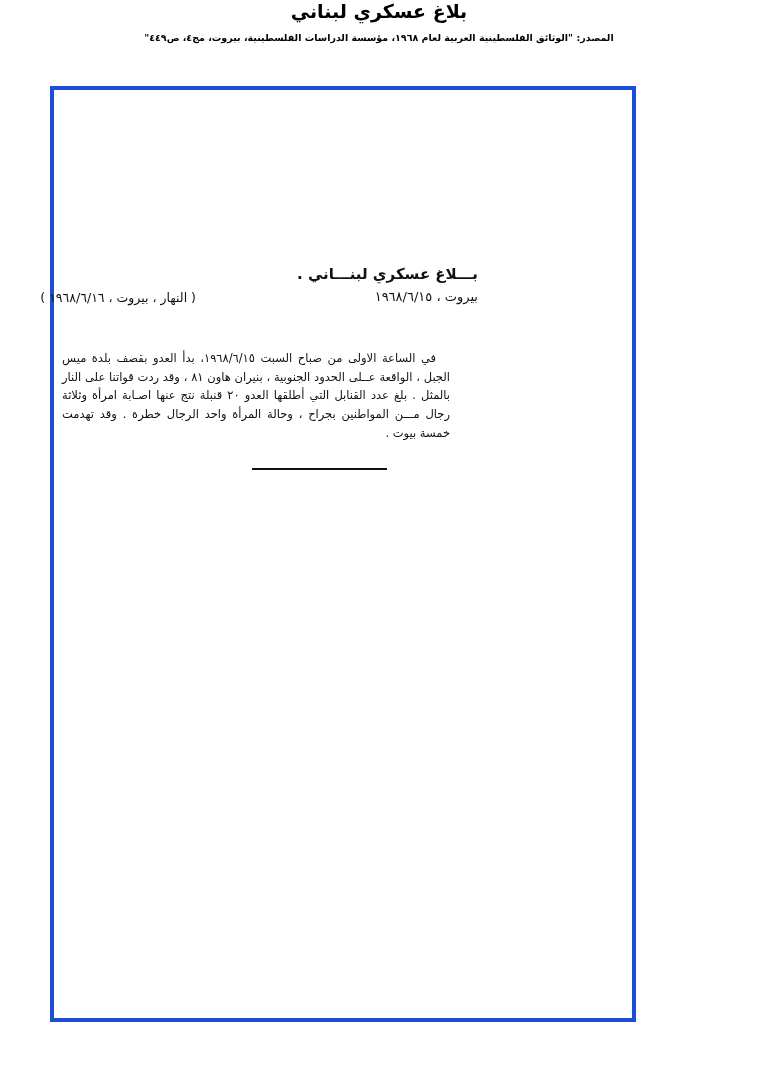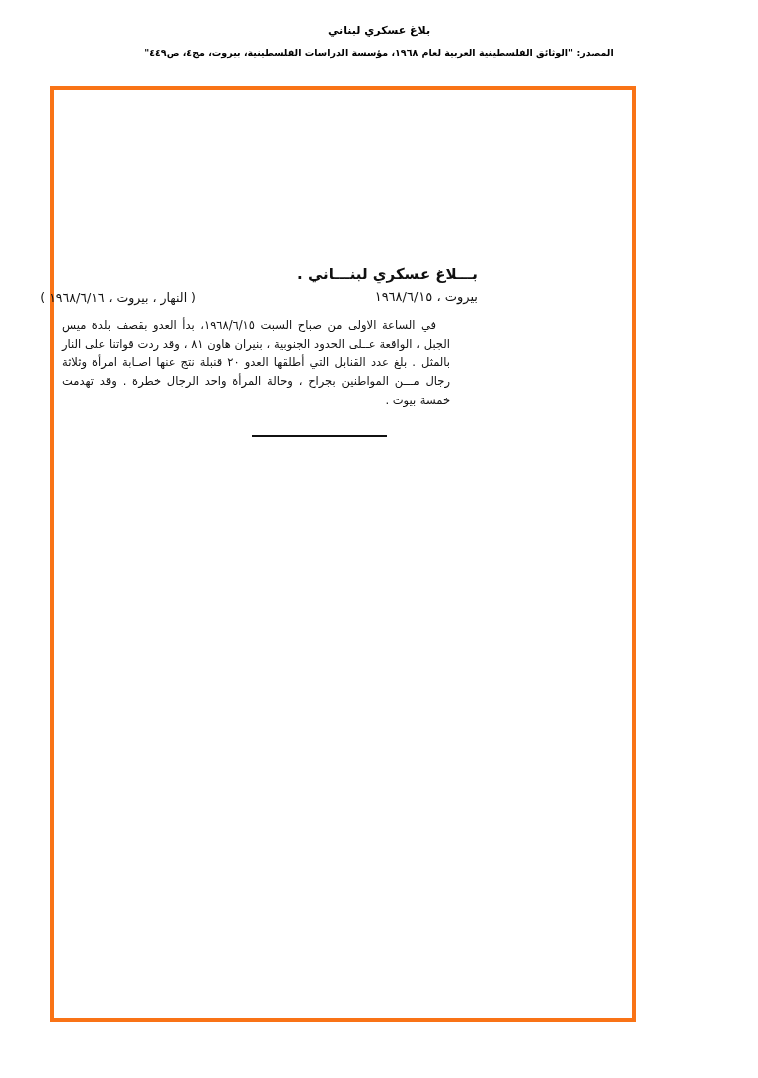--- a/index.html
+++ b/index.html
@@ -18,40 +18,40 @@
 
   
   .doc-header {
     position: absolute;
     top: 0;
     left: 0;
     width: 758px;
     text-align: center;
   }
   .doc-title {
-    font-size: 11px;
+    font-size: 19px;
     font-weight: bold;
-    margin-top: 24px;
+    margin-top: 0;
     letter-spacing: 0.5px;
   }
   .doc-source {
     font-size: 9.5px;
     font-weight: bold;
     margin-top: 10px;
     letter-spacing: 0px;
   }
 
   
   .page-frame {
     position: absolute;
     left: 50px;
     top: 86px;
     width: 586px;
     height: 936px;
-    border: 4px solid #f97316;
+    border: 4px solid #1d4ed8;
     background: #ffffff;
     box-sizing: border-box;
   }
 
   
   .scan {
     position: absolute;
     right: 150px;
     top: 175px;
     width: 420px;
@@ -80,21 +80,21 @@
   .scan-ref {
     position: absolute;
     top: 1px;
     right: 286px;
     white-space: nowrap;
     font-size: 12.5px;
     letter-spacing: 0.5px;
   }
 
   .scan-body {
-    margin-top: 5px;
+    margin-top: 38px;
     padding-right: 32px;
     font-size: 11.5px;
     line-height: 1.62;
     text-align: justify;
     text-justify: inter-word;
   }
   .scan-body p {
     margin: 0 0 14px 0;
   }
   .scan-body p.indent {

